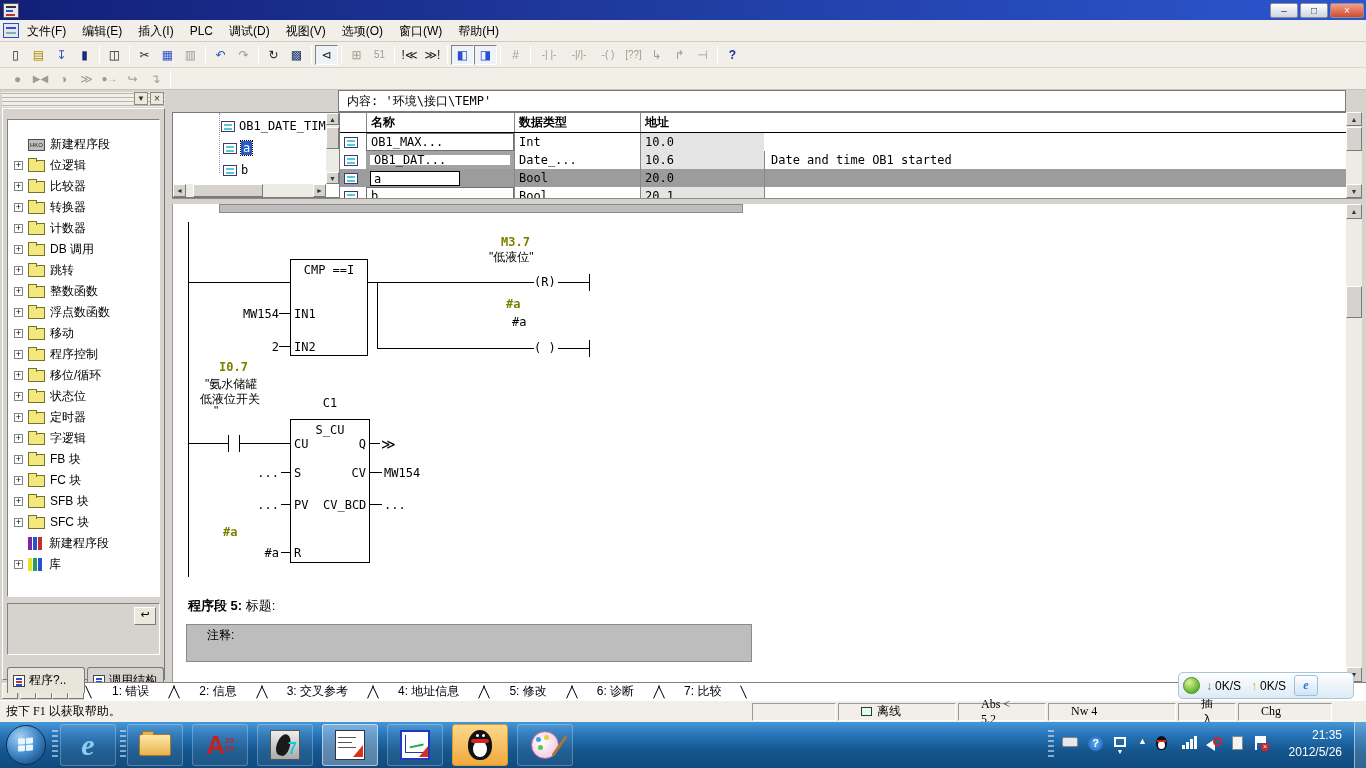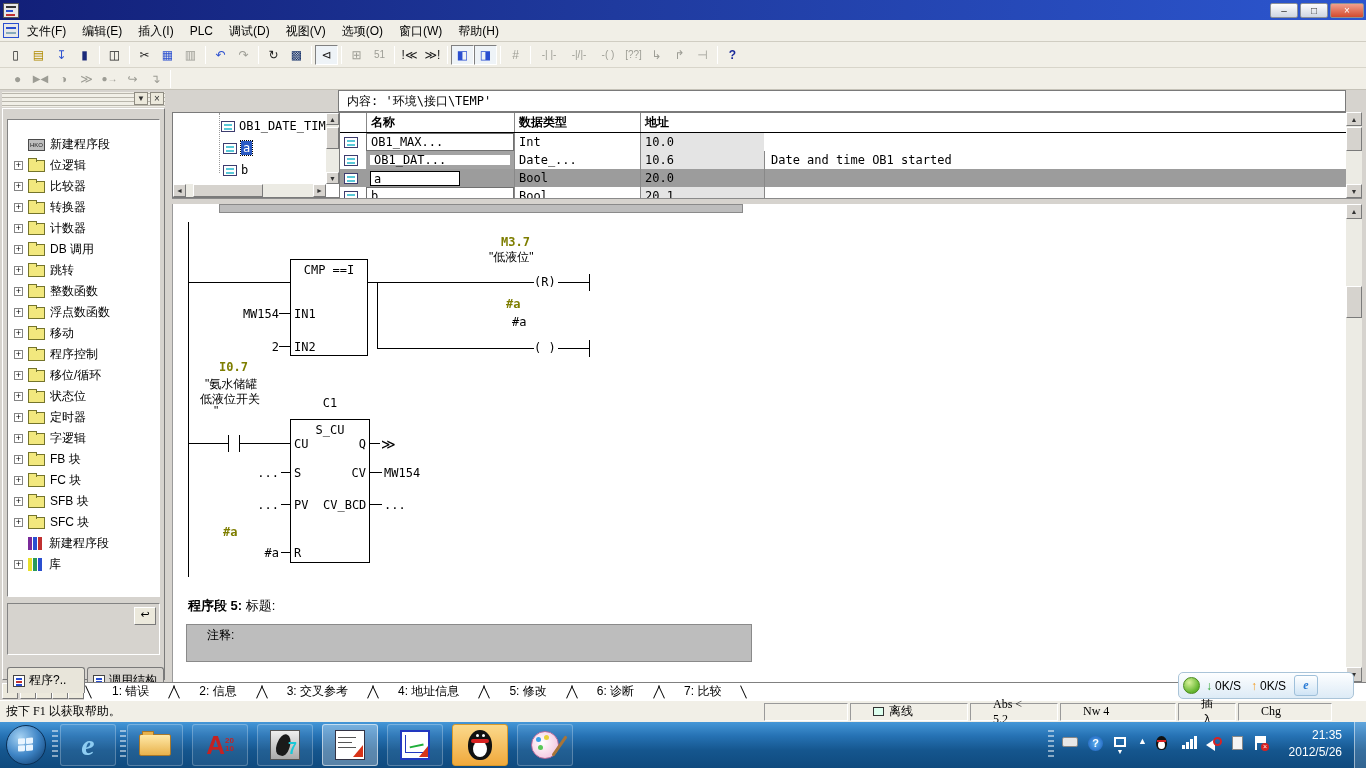--- a/index.html
+++ b/index.html
@@ -557,21 +557,21 @@
   <span style="padding-left:6px;flex:none">按下 F1 以获取帮助。</span>
   <span style="flex:1"></span>
   <div class="spanel" style="width:84px"></div>
   <div class="spanel" style="width:118px">
     <span style="width:11px;height:9px;border:1px solid #333;background:#dfe;display:inline-block;margin-right:5px"></span>
     <span>离线</span>
   </div>
   <div class="spanel" style="width:88px">
       <span>Abs &lt; 5.2</span>
     </div>
-  <div class="spanel" style="width:116px">
+  <div class="spanel" style="width:128px">
       <span>Nw 4</span>
     </div>
   <div class="spanel" style="width:58px">
       <span>插入</span>
     </div>
   <div class="spanel" style="width:94px;margin-right:34px">
       <span>Chg</span>
     </div>
 </div>
 

